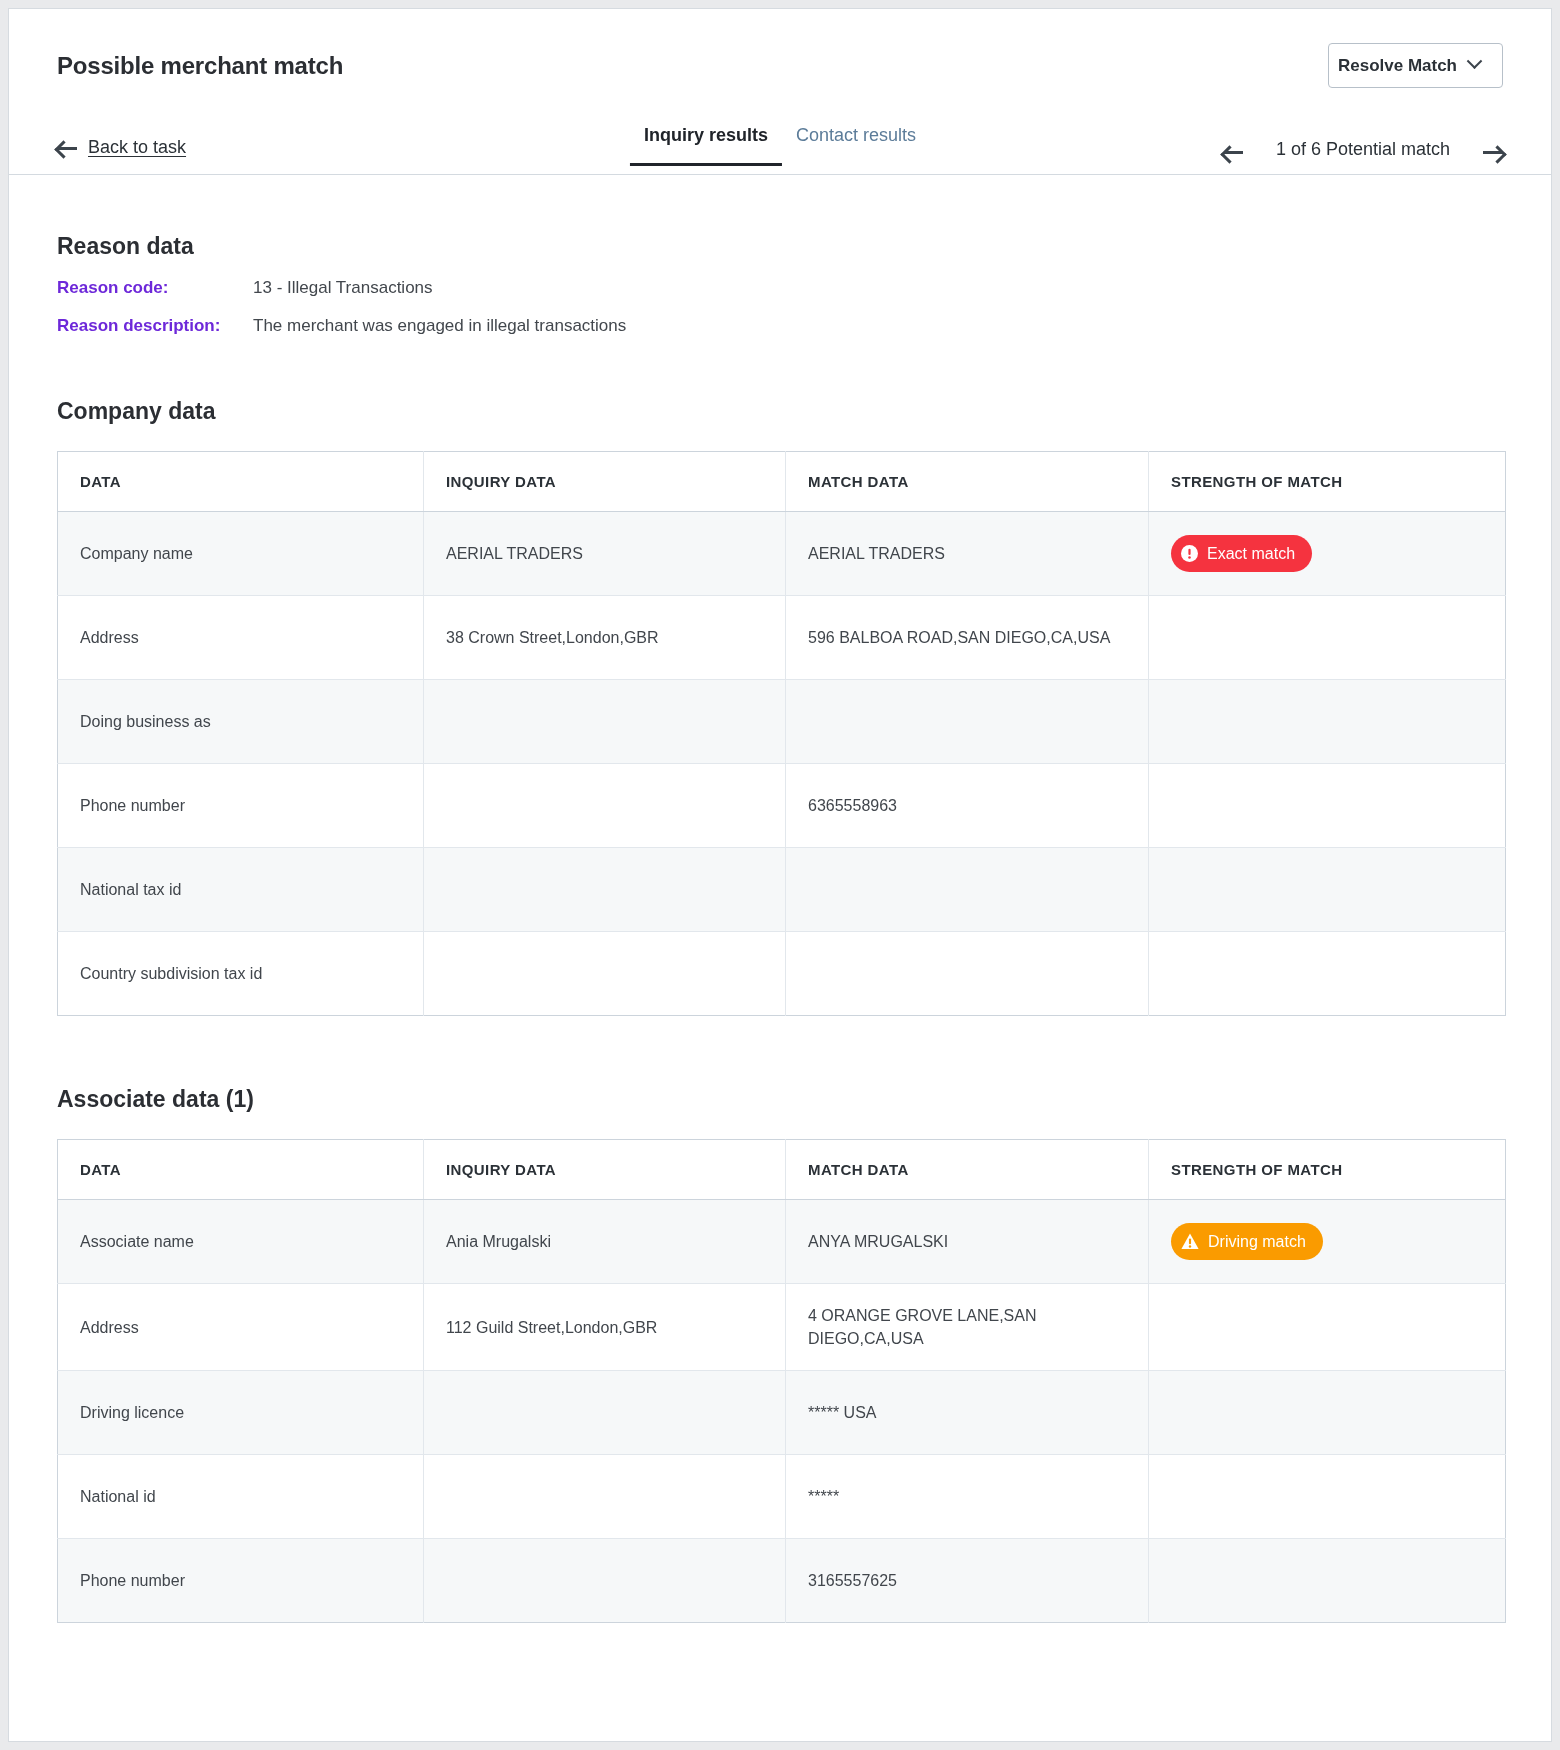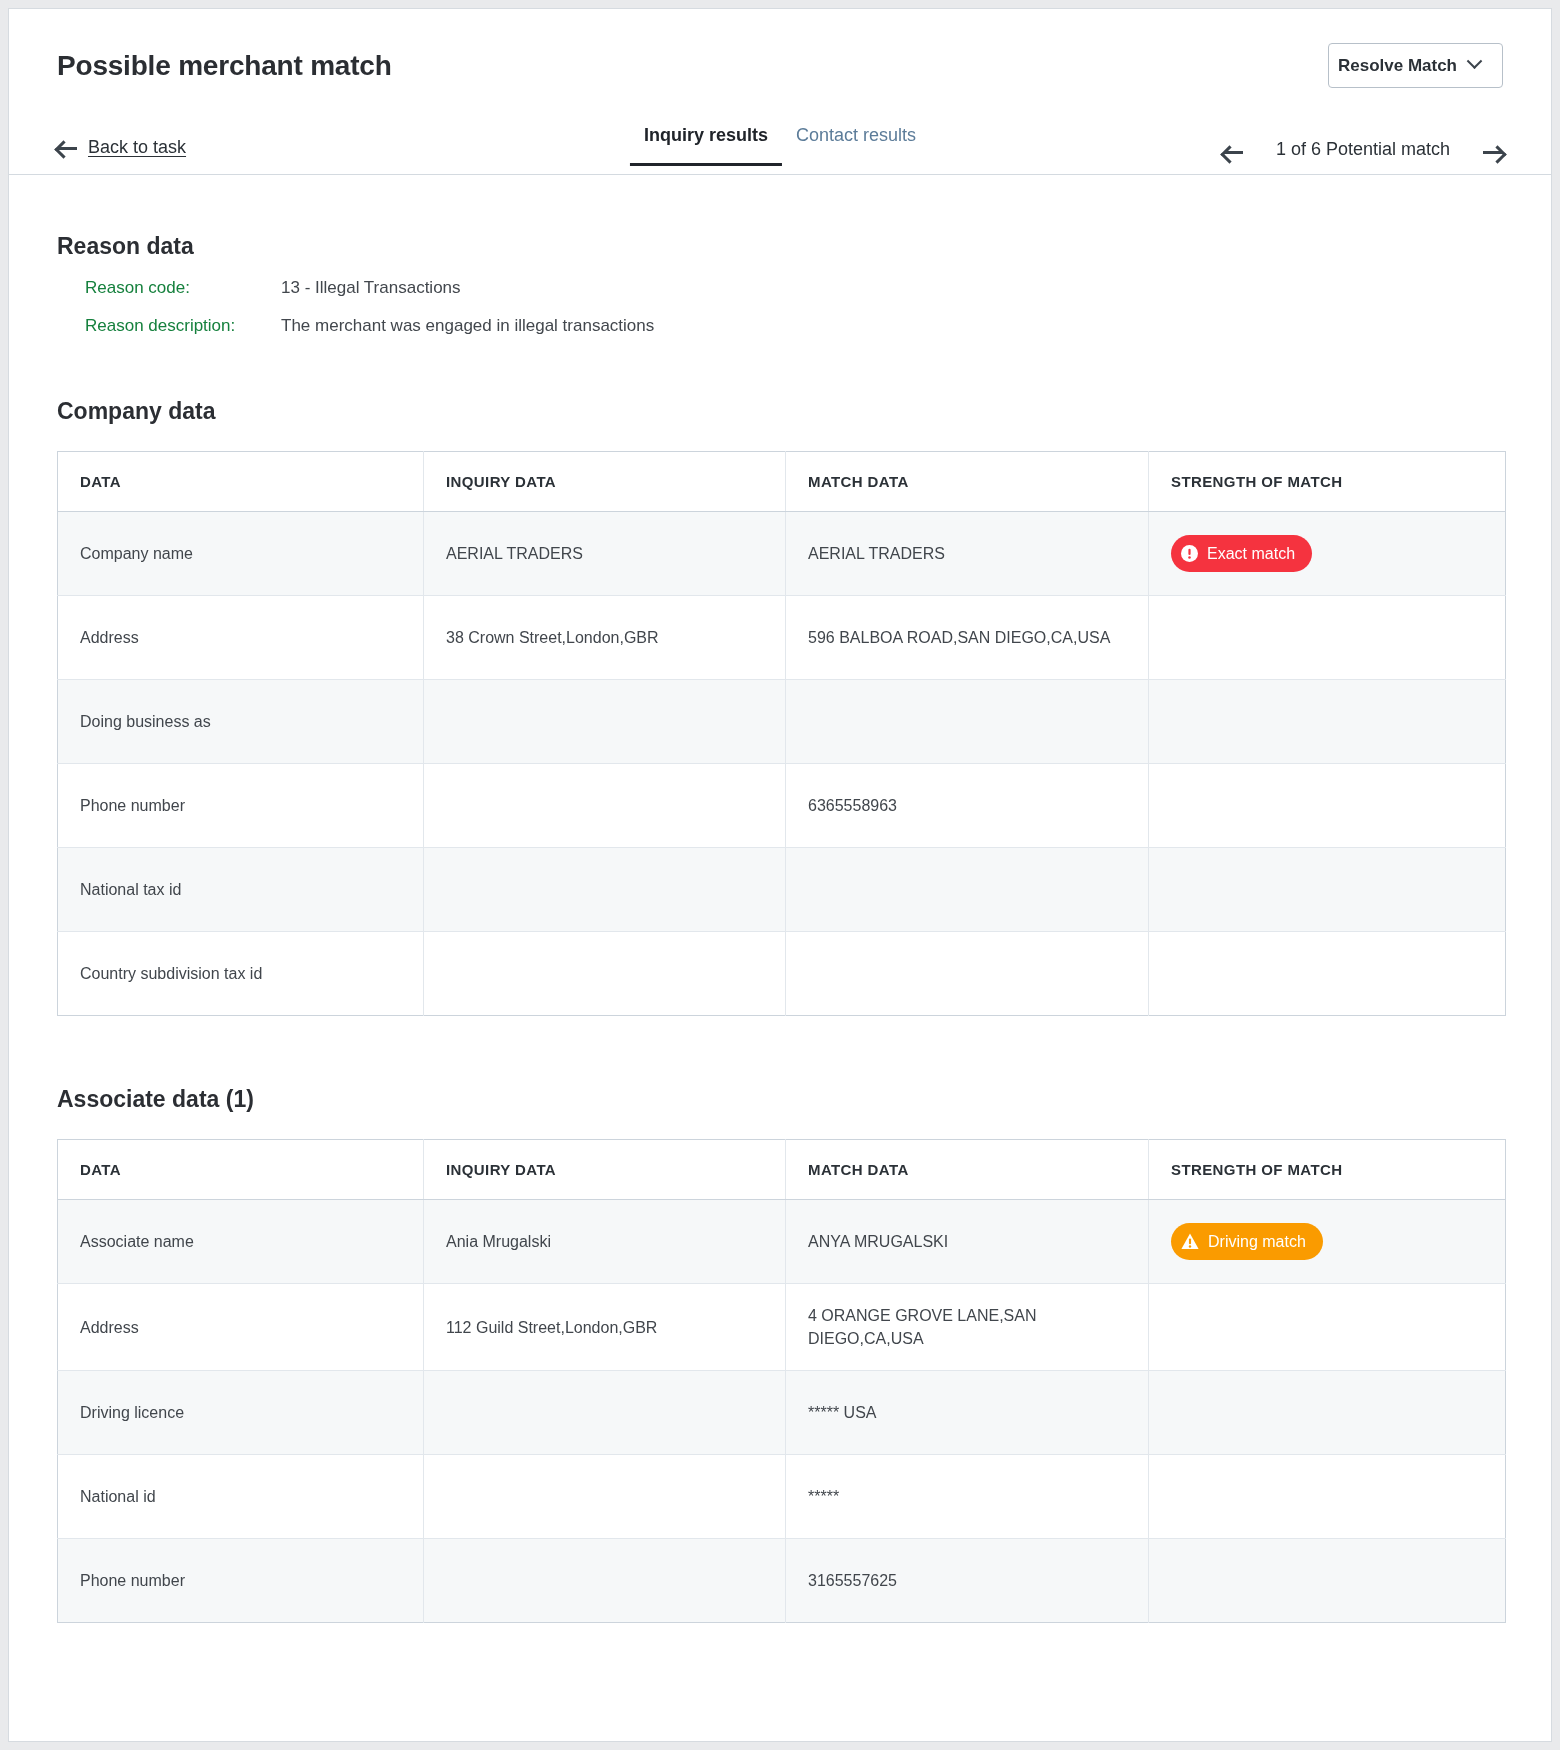--- a/index.html
+++ b/index.html
@@ -24,21 +24,21 @@
     padding: 0 48px;
     border-bottom: 1px solid #d4dae0;
     position: relative;
     height: 166px;
   }
   .title-row {
     display: flex; align-items: center; justify-content: space-between;
     padding-top: 34px;
   }
   .page-title {
-    font-size: 28px;
+    font-size: 24px;
     font-weight: bold;
     color: #2b2e33;
     letter-spacing: -0.2px;
   }
   .resolve-btn {
     border: 1px solid #b7c0c9;
     border-radius: 4px;
     background: #fff;
     padding: 13px 22px 13px 9px;
     font-size: 17px;
@@ -141,25 +141,24 @@
     color: #2b2e33;
     margin: 0;
   }
   #reason-section { padding-top: 58px; }
   .kv-row {
     display: flex;
     margin-top: 18px;
   }
   .kv-key {
     font-size: 17px;
-    font-weight: normal;
-    color: #15803d;
+    font-weight: bold;
+    color: #6d28d9;
     width: 196px;
     flex: 0 0 196px;
-    margin-left: 28px;
   }
   .kv-val {
     font-size: 17px;
     color: #42474d;
   }
 
   
   .table-wrap { margin-top: 26px; }
   table.dt {
     width: 1448px;

